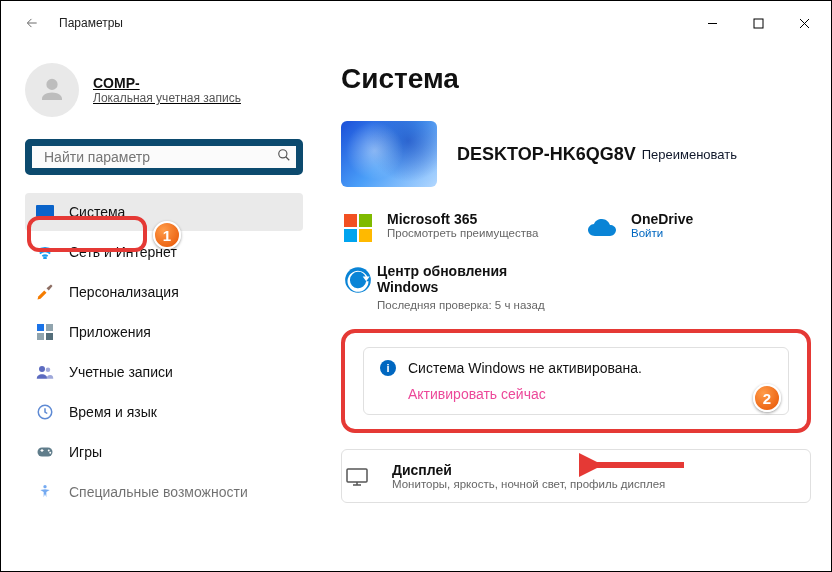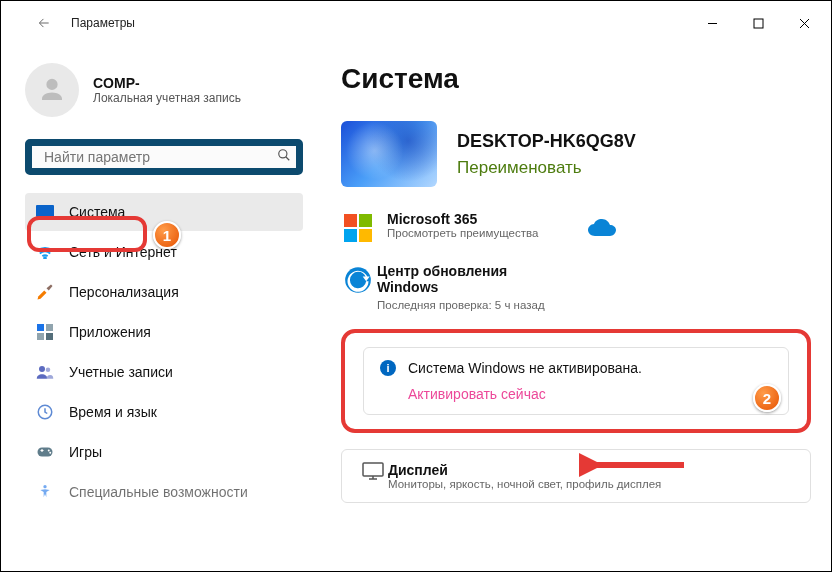--- a/index.html
+++ b/index.html
@@ -1,69 +1,69 @@
 <!DOCTYPE html>
 <html><head>
 <meta charset="utf-8">
 <style>
   * { box-sizing: border-box; margin: 0; padding: 0; font-family: "Segoe UI", Arial, sans-serif; }
   body { background: #fff; width: 832px; height: 572px; overflow: hidden; position: relative; border: 1px solid #000; }
-  .titlebar { position: absolute; top:0; left:12px; right:0; height: 44px; display:flex; align-items:center; padding: 0 4px 0 18px; }
+  .titlebar { position: absolute; top:0; left:0; right:0; height: 44px; display:flex; align-items:center; padding: 0 4px 0 18px; }
   .back { width: 26px; height:26px; display:flex; align-items:center; justify-content:center; cursor:pointer; }
   .back svg { width:14px; height:14px; stroke:#555; fill:none; stroke-width:1.5; }
   .app-title { font-size: 12px; color:#222; margin-left: 14px; }
   .win-controls { margin-left:auto; display:flex; }
   .win-btn { width:46px; height:32px; display:flex; align-items:center; justify-content:center; cursor:pointer; }
   .win-btn svg { width:11px; height:11px; stroke:#000; fill:none; stroke-width:1; }
 
   .content { position:absolute; top:44px; left:0; right:0; bottom:0; display:flex; }
   .sidebar { width: 312px; padding: 18px 10px 0 24px; }
-  .user { display:flex; align-items:center; gap:14px; margin-bottom: 22px; }
+  .user { display:flex; align-items:center; gap:14px; margin-bottom: 22px; text-decoration: underline; }
   .avatar { width:54px; height:54px; border-radius:50%; background:#e9e9e9; display:flex; align-items:center; justify-content:center; }
   .avatar svg { width:30px; height:30px; fill:#bdbdbd; }
   .user-name { font-weight:600; font-size:14px; color:#111; }
   .user-sub { font-size:12px; color:#555; }
 
   .search-wrap { position:relative; width: 278px; height:36px; margin-bottom: 18px; }
   .search { width:100%; height:100%; border:7px solid #0c4a6e; border-radius:5px; padding: 0 36px 0 12px; font-size:14px; background:#fbfbfb; outline:none; }
   .search-icon { position:absolute; right:12px; top:50%; transform:translateY(-50%); }
   .search-icon svg { width:14px; height:14px; stroke:#555; fill:none; stroke-width:2; }
 
   .nav { display:flex; flex-direction:column; gap:2px; }
   .nav-item { display:flex; align-items:center; gap:14px; height:38px; padding: 0 10px; border-radius:4px; font-size:14px; color:#111; cursor:pointer; }
   .nav-item.selected { background:#eaeaea; }
   .nav-icon { width:20px; height:20px; display:flex; align-items:center; justify-content:center; }
 
   .main { flex:1; padding: 18px 20px 0 28px; overflow:hidden; }
   .page-title { font-size:28px; font-weight:600; color:#111; margin-bottom:26px; }
   .pc-row { display:flex; gap:20px; margin-bottom:24px; }
   .thumb { width:96px; height:66px; border-radius:6px; background: linear-gradient(135deg,#1a4fd8,#4a9ef8,#b3d8ff); position:relative; overflow:hidden; }
   .thumb::after { content:""; position:absolute; inset:0; background: radial-gradient(circle at 35% 45%, rgba(255,255,255,0.4), transparent 40%), radial-gradient(circle at 70% 30%, rgba(20,60,180,0.6), transparent 50%); }
-  .pc-info { display:flex; flex-direction:column; justify-content:center; gap:6px; }
+  .pc-info { display:flex; flex-direction:row; justify-content:center; gap:6px;align-items:center; }
   .pc-name { font-size:18px; font-weight:600; color:#111; }
-  .rename { font-size:17px; color:#4d7c0f; cursor:pointer; }
+  .rename { font-size:13px; color:#0f172a; cursor:pointer; }
 
   .cards-row { display:flex; gap:18px; margin-bottom:18px; }
   .card-small { display:flex; gap:12px; flex:1; }
   .card-icon { width:34px; height:34px; display:flex; align-items:center; justify-content:center; }
   .card-title { font-weight:600; font-size:14px; color:#111; }
   .card-sub { font-size:11.5px; color:#666; }
 
   .card-update { display:flex; gap:2px; margin-bottom:18px; }
   .card-update .card-title { font-size:14px; }
   .card-update .card-sub { margin-top:4px; }
 
   .activation-banner { border:4px solid #e53935; border-radius:14px; padding: 14px 18px; position:relative; margin-bottom:16px; }
   .activation-inner { border:1px solid #e0e0e0; border-radius:6px; padding:12px 16px; display:flex; flex-direction:column; gap:10px; }
   .act-row { display:flex; align-items:center; gap:12px; }
   .info-dot { width:16px; height:16px; border-radius:50%; background:#0067c0; color:#fff; font-size:11px; display:flex; align-items:center; justify-content:center; font-weight:700; }
   .act-text { font-size:14px; color:#111; }
   .act-link { font-size:14px; color:#ec4899; cursor:pointer; margin-left:28px; }
 
-  .display-card { border:1px solid #e0e0e0; border-radius:6px; padding:12px 20px; display:flex; align-items:flex-start; gap:4px; }
+  .display-card { border:1px solid #e0e0e0; border-radius:6px; padding:12px 4px; display:flex; align-items:flex-end; gap:24px; }
   .display-sub { font-size:11.5px; color:#666; }
 
   
   .badge { width:28px; height:28px; border-radius:50%; background: radial-gradient(circle at 35% 30%,#ff9c4a,#e65100); border:2px solid #fff; box-shadow:0 1px 3px rgba(0,0,0,0.4); color:#fff; font-weight:700; font-size:15px; display:flex; align-items:center; justify-content:center; position:absolute; }
   .marker1 { position:absolute; border:4px solid #e53935; border-radius:12px; pointer-events:none; }
   .arrow-red { position:absolute; }
 
 </style>
 </head>
 <body>
@@ -226,20 +226,24 @@
           <div class="card-title">Microsoft 365</div>
           <div class="card-sub">Просмотреть преимущества</div>
         </div>
       </div>
       <div class="card-small">
         <span class="card-icon">
           <svg width="30" height="20" viewBox="0 0 30 20">
               <path d="M8 18c-4 0-7-3-7-6s3-6 6-6c1-3 4-5 8-5s7 3 8 6c3 0 6 2 6 5s-3 6-6 6H8z" fill="#0a84d6"></path>
             </svg>
         </span>
+        <div>
+          <div class="card-title">OneDrive</div>
+          <div class="card-sub" style="color:#0067c0;cursor:pointer;">Войти</div>
+        </div>
       </div>
     </div>
 
     <div class="card-update">
       <span class="card-icon">
         <svg width="28" height="28" viewBox="0 0 24 24">
             <circle cx="12" cy="12" r="11" fill="#0a84d6"></circle>
             <path d="M12 5a7 7 0 0 1 6.5 4H16l3 4 3-4h-2A9 9 0 1 0 21 13h-2a7 7 0 1 1-7-8z" fill="#fff"></path>
           </svg>
       </span>

